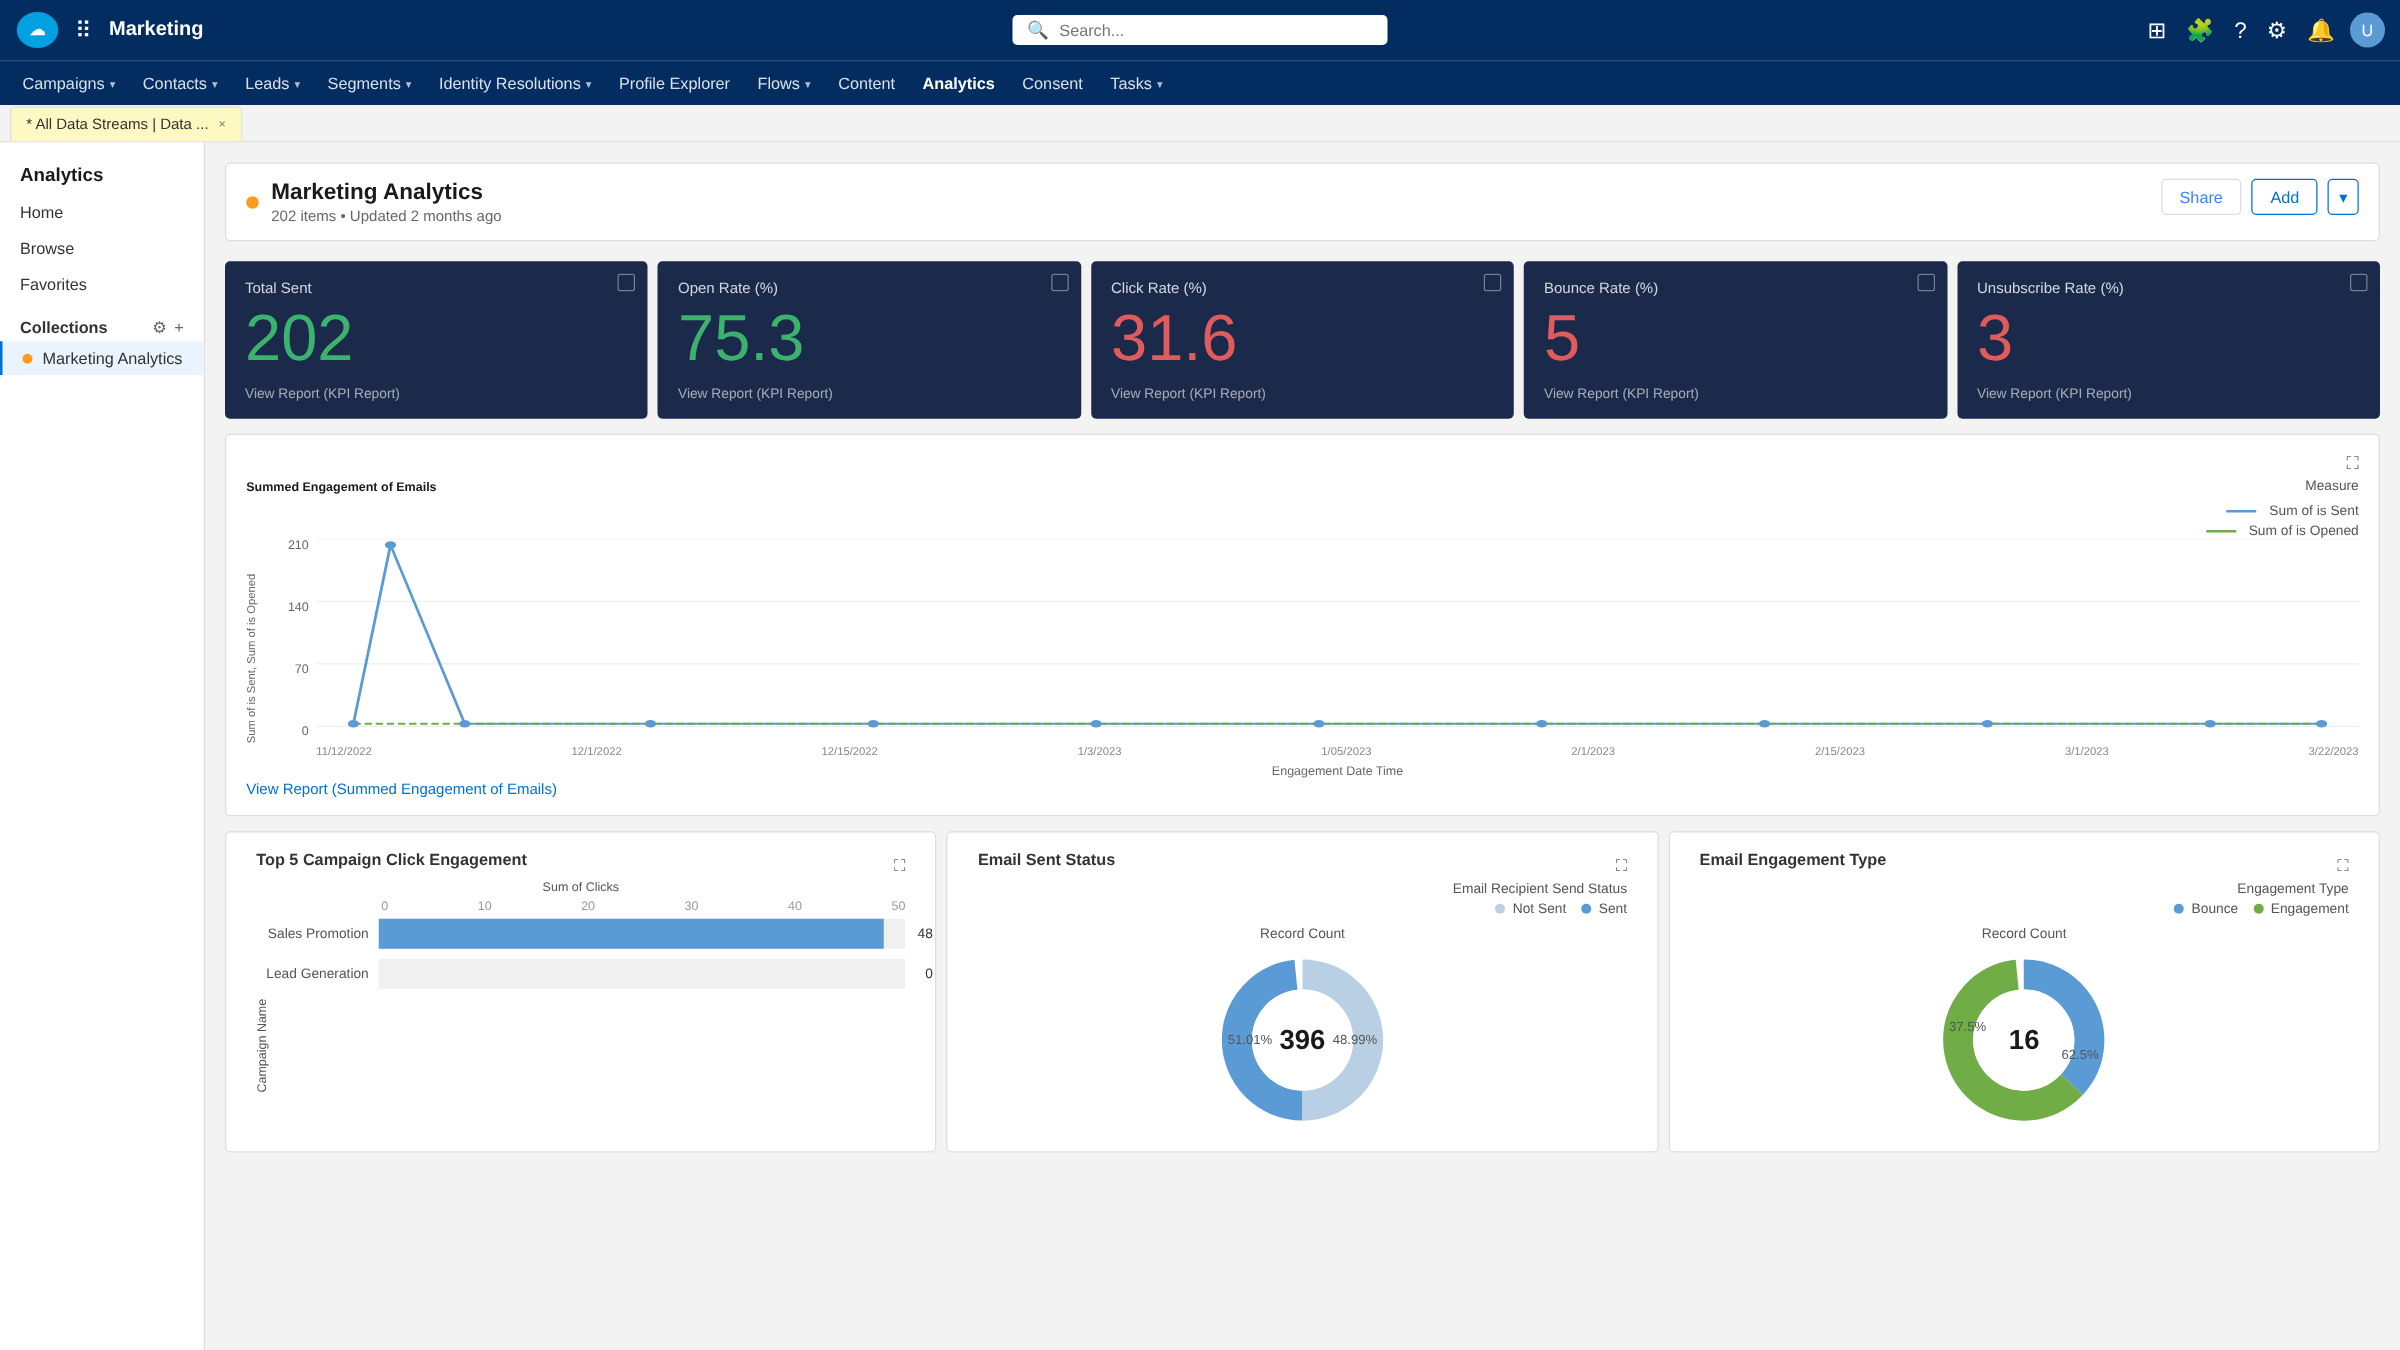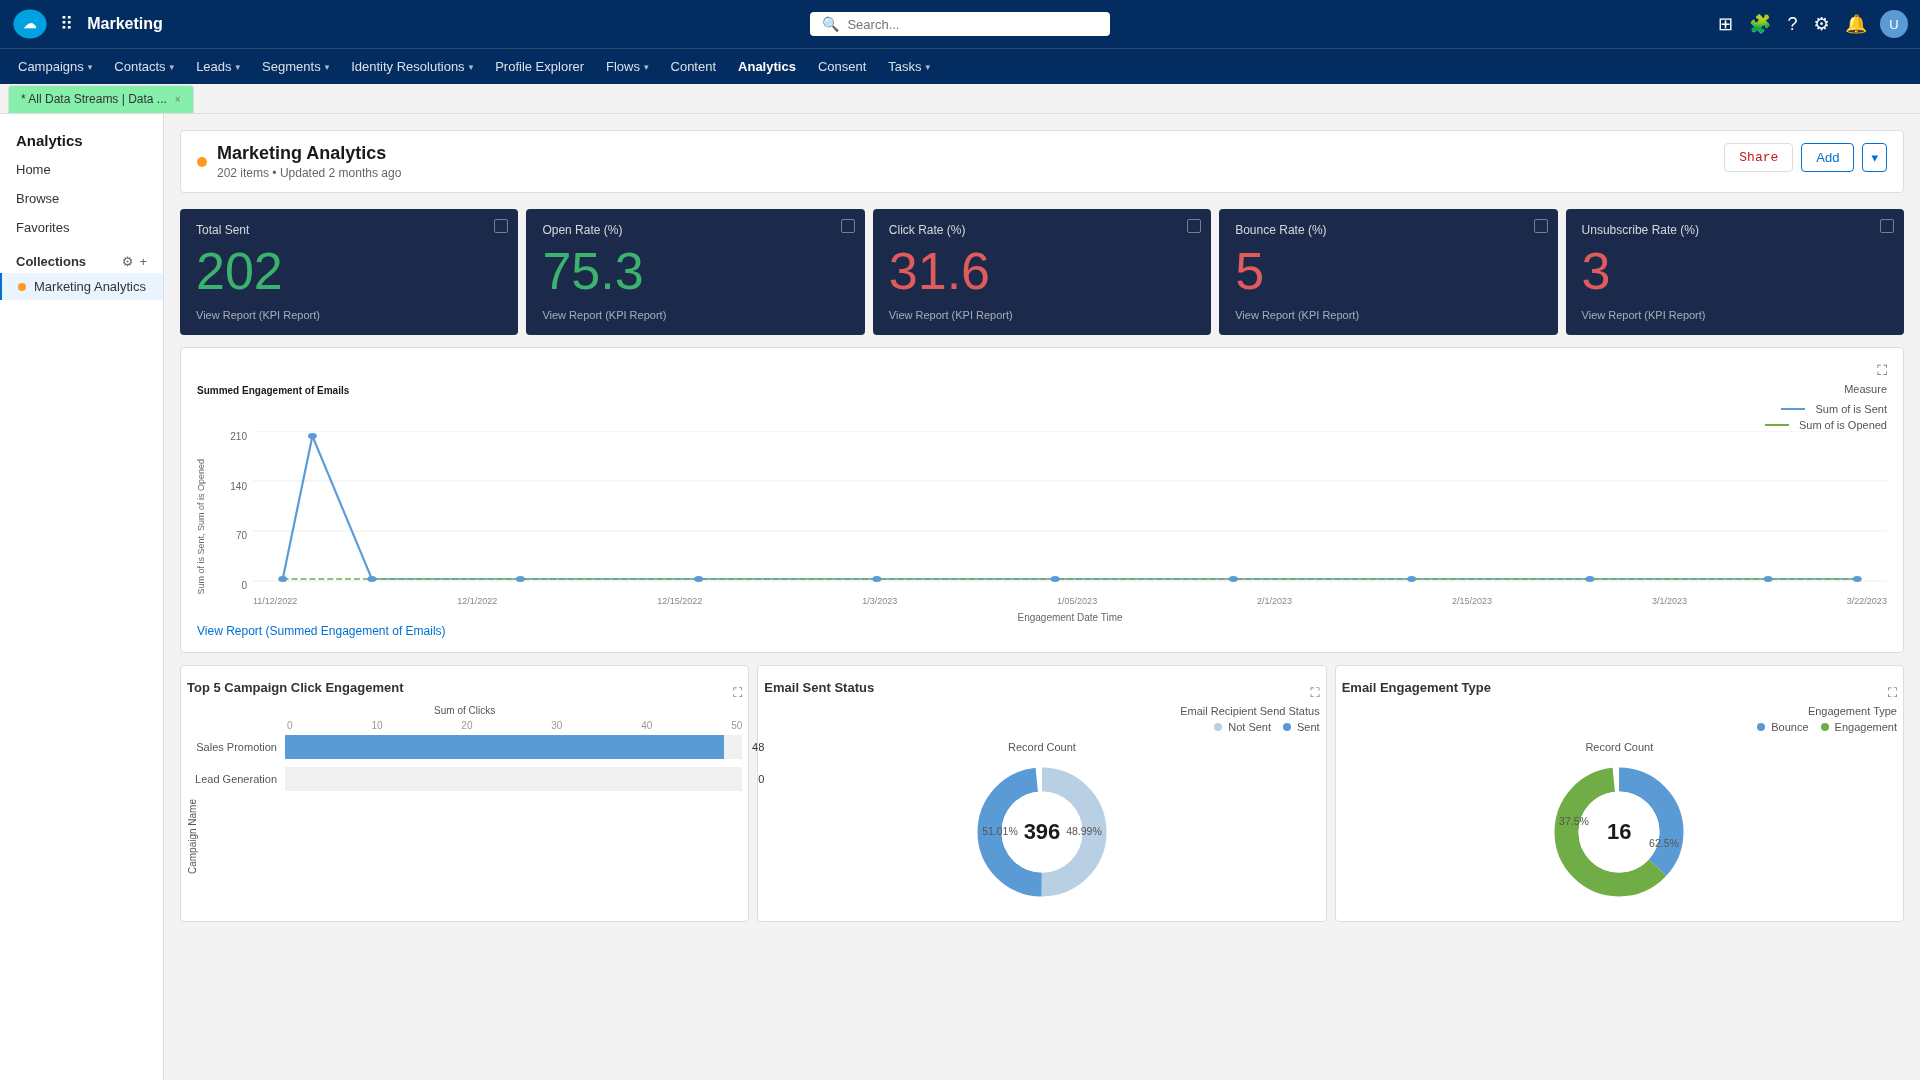--- a/index.html
+++ b/index.html
@@ -69,21 +69,21 @@
       background: white;
       border: 1px solid #ddd;
       border-bottom: none;
       border-radius: 4px 4px 0 0;
       padding: 4px 12px;
       font-size: 12px;
       cursor: pointer;
       display: flex; align-items: center; gap: 8px;
       height: 28px;
     }
-    .tab-item.active { background: #86efac; font-weight: 500; }
+    .tab-item.active { background: #fef9c3; font-weight: 500; }
     .tab-close { font-size: 10px; color: #777; }
 
     
     .main-layout {
       display: flex;
       height: calc(1080px - 48px - 36px - 30px);
     }
 
     
     .sidebar {
@@ -127,21 +127,21 @@
       margin-bottom: 16px; background: white; padding: 12px 16px; border-radius: 4px;
       border: 1px solid #ddd;
     }
     .page-header-left { display: flex; align-items: center; gap: 10px; }
     .page-header-dot { width: 10px; height: 10px; border-radius: 50%; background: #ff9a1f; }
     .page-title { font-size: 18px; font-weight: 700; color: #1a1a1a; }
     .page-subtitle { font-size: 12px; color: #666; margin-top: 2px; }
     .page-header-actions { display: flex; gap: 8px; align-items: center; }
     .btn-share {
       border: 1px solid #ddd; background: white; padding: 6px 14px;
-      border-radius: 4px; cursor: pointer; font-size: 13px; color: #b91c1c; font-family: Liberation Mono, monospace;
+      border-radius: 4px; cursor: pointer; font-size: 13px; color: #3b82f6;
     }
     .btn-add {
       border: 1px solid #0070d2; background: white; padding: 6px 14px;
       border-radius: 4px; cursor: pointer; font-size: 13px; color: #0070d2;
     }
     .btn-dropdown {
       border: 1px solid #0070d2; background: white; padding: 6px 8px;
       border-radius: 4px; cursor: pointer; font-size: 13px; color: #0070d2;
     }
 
@@ -170,21 +170,21 @@
       padding: 14px 16px; margin-bottom: 12px;
     }
     .chart-title { font-size: 10px; font-weight: 600; color: #1a1a1a; margin-bottom: 12px; }
     .chart-link { font-size: 12px; color: #0070d2; cursor: pointer; margin-top: 8px; }
 
     
     .bottom-row {
       display: grid; grid-template-columns: 1fr 1fr 1fr; gap: 8px;
     }
     .bottom-card {
-      background: white; border: 1px solid #ddd; border-radius: 4px; padding: 14px 6px;
+      background: white; border: 1px solid #ddd; border-radius: 4px; padding: 14px 24px;
     }
     .bottom-card-title { font-size: 13px; font-weight: 600; margin-bottom: 10px; }
 
     
     .bar-chart { }
     .bar-row { display: flex; align-items: center; gap: 8px; margin-bottom: 8px; }
     .bar-label { font-size: 11px; color: #555; width: 90px; text-align: right; flex-shrink: 0; }
     .bar-outer { flex: 1; background: #f0f0f0; height: 24px; position: relative; }
     .bar-inner { height: 100%; background: #5b9bd5; }
     .bar-axis { display: flex; justify-content: space-between; font-size: 10px; color: #999; margin-bottom: 4px; padding-left: 98px; }

